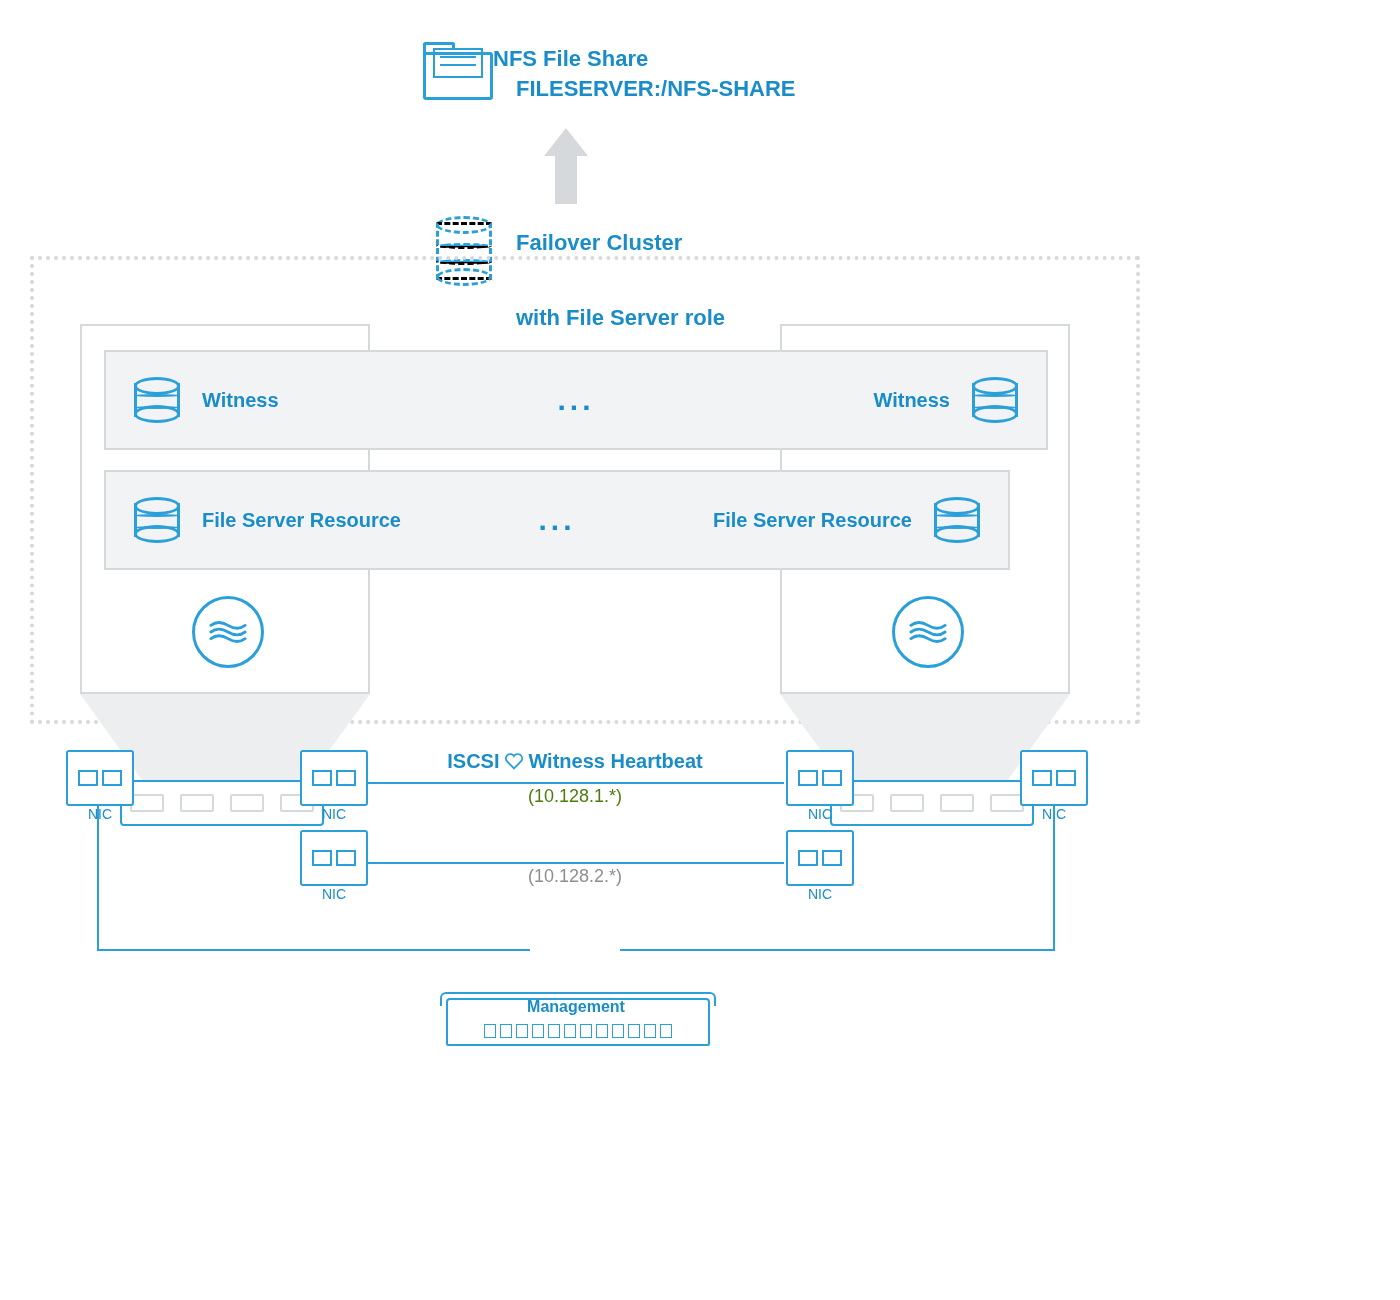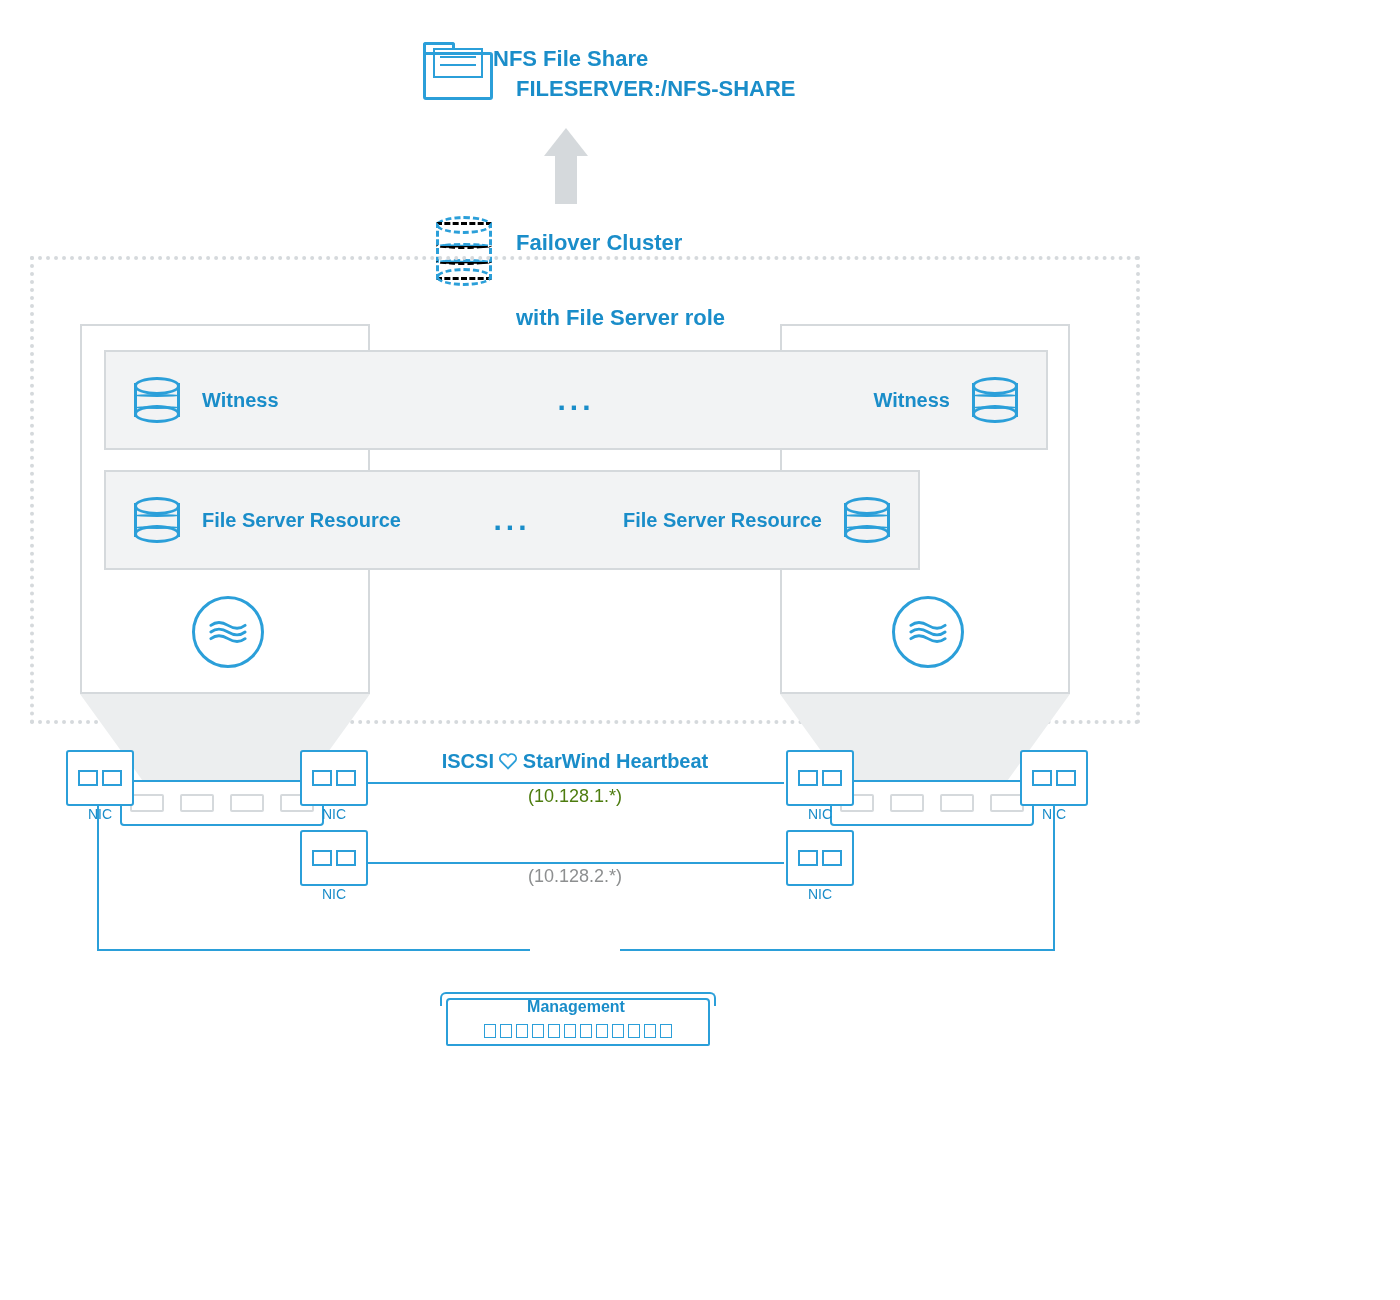--- a/index.html
+++ b/index.html
@@ -145,21 +145,21 @@
       <div class="db">
         <div class="ring" style="top:0;"></div>
           <div class="body"></div>
           <div class="mid1"></div>
           <div class="mid2"></div>
           <div class="ring" style="bottom:0;"></div>
       </div>
     </div>
   </div>
 
-  <div class="abs bar" style="left:104px;top:470px;width:816px;height:100px;">
+  <div class="abs bar" style="left:104px;top:470px;width:906px;height:100px;">
     <div class="side">
       <div class="db">
         <div class="ring" style="top:0;"></div>
           <div class="body"></div>
           <div class="mid1"></div>
           <div class="mid2"></div>
           <div class="ring" style="bottom:0;"></div>
       </div>
       <span class="lbl">File Server Resource</span>
     </div>
@@ -264,21 +264,21 @@
   </div>
 
   <div class="hline" style="left:366px;top:782px;width:418px;"></div>
   <div class="abs center-label" style="left:366px;top:748px;width:418px;">
     <span class="blue-txt" style="font-size:20px;">ISCSI</span>
     <span class="heart">
       <svg width="20" height="18" viewBox="0 0 24 22">
           <path d="M12 20 L3 11 A5 5 0 0 1 12 5 A5 5 0 0 1 21 11 Z" fill="none" stroke="#2b9fd9" stroke-width="2.2"></path>
         </svg>
     </span>
-    <span class="blue-txt" style="font-size:20px;">StarWind Heartbeat</span>
+    <span class="blue-txt" style="font-size:20px;">Witness Heartbeat</span>
   </div>
   <div class="abs center-label grey-txt" style="left:366px;top:786px;width:418px;font-size:18px;color:#4d7c0f;">(10.128.1.*)</div>
 
   <div class="hline" style="left:366px;top:862px;width:418px;"></div>
   <div class="abs center-label" style="left:366px;top:866px;width:418px;font-size:18px;color:#8d8f90;">(10.128.2.*)</div>
 
   <svg class="abs" style="left:60px;top:800px;width:1030px;height:180px;">
     <path d="M38 6 V150 H470" fill="none" stroke="#2b9fd9" stroke-width="2"></path>
     <path d="M994 6 V150 H560" fill="none" stroke="#2b9fd9" stroke-width="2"></path>
   </svg>

